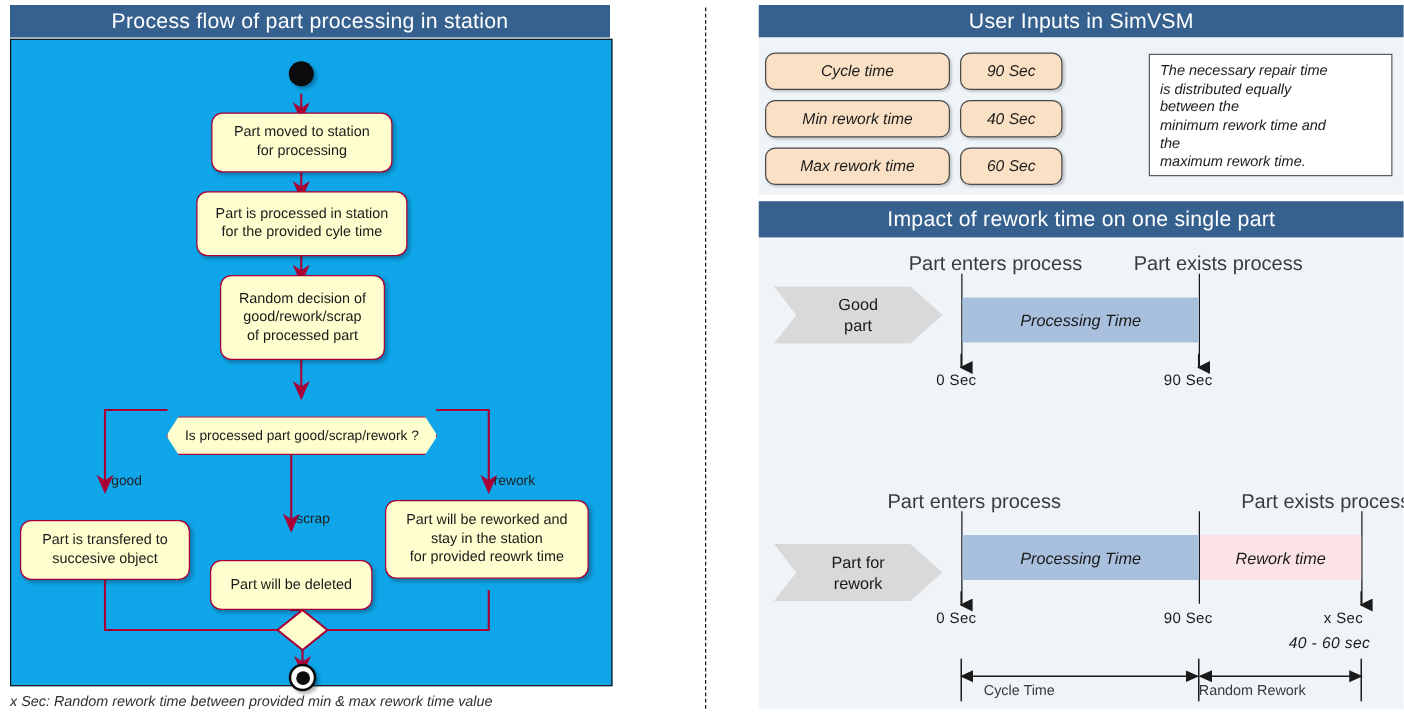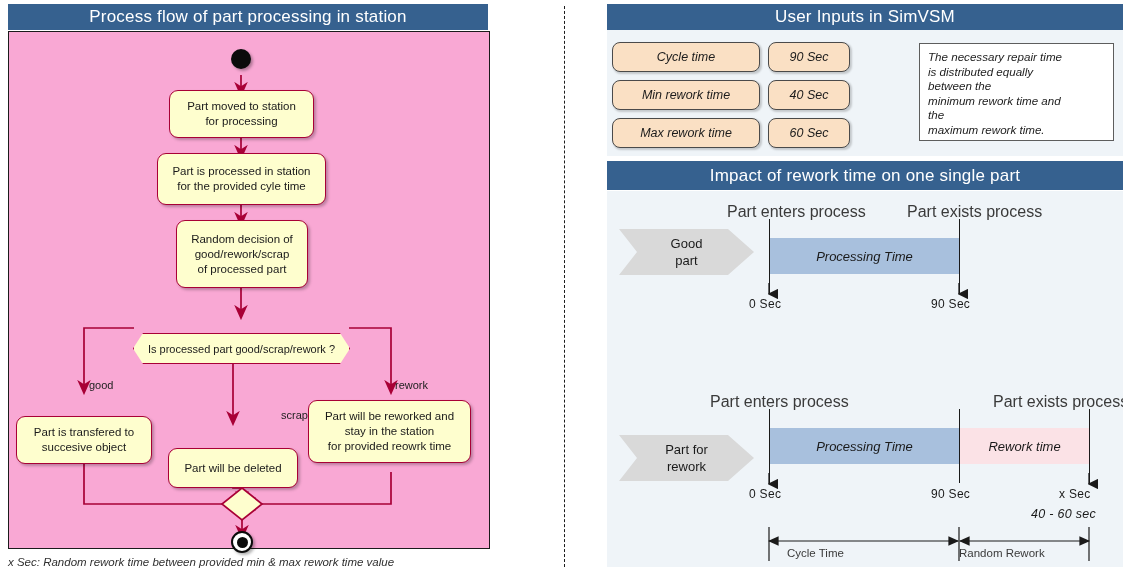--- a/index.html
+++ b/index.html
@@ -14,21 +14,21 @@
   .banner{
     background:#36618f;color:#ffffff;text-align:center;
     font-size:17px;font-weight:400;letter-spacing:.2px;
     display:flex;align-items:center;justify-content:center;
   }
 
   
   #left-panel{left:0;top:0;width:565px;height:425px;}
   #flow-frame{
     left:8px;top:31px;width:480px;height:516px;
-    border:1.6px solid #1b1b1b;background:#f9a8d4;
+    border:1.6px solid #1b1b1b;background:#0ea5e9;
   }
   #flow-note{
     left:8px;top:556px;font-size:11.5px;font-style:italic;color:#303030;
     white-space:nowrap;
   }
   .divider{
     left:564px;top:6px;width:0;height:561px;
     border-left:1.6px dashed #1b1b1b;
   }
 
@@ -160,21 +160,21 @@
       <span>Random decision of</span>
       <span>good/rework/scrap</span>
       <span>of processed part</span>
     </div>
 
     <div class="hexa" style="left:124px;top:281px;width:217px;height:31px;">
       <span>Is processed part good/scrap/rework ?</span>
     </div>
 
     <div class="abs edge-label" style="left:80px;top:347px;">good</div>
-    <div class="abs edge-label" style="left:228px;top:377px;padding-left:44px;">scrap</div>
+    <div class="abs edge-label" style="left:228px;top:377px;">scrap</div>
     <div class="abs edge-label" style="left:386px;top:347px;">rework</div>
 
     <div class="abs act" style="left:7px;top:384px;width:136px;height:48px;">
       <span>Part is transfered to</span>
       <span>succesive object</span>
     </div>
 
     <div class="abs act" style="left:159px;top:416px;width:130px;height:40px;">
       <span>Part will be deleted</span>
     </div>

